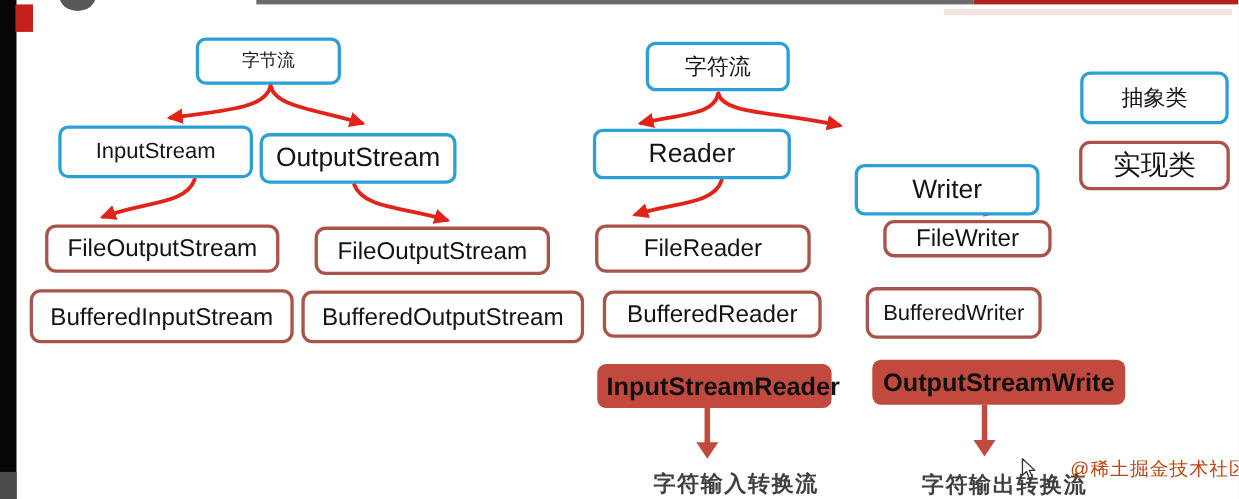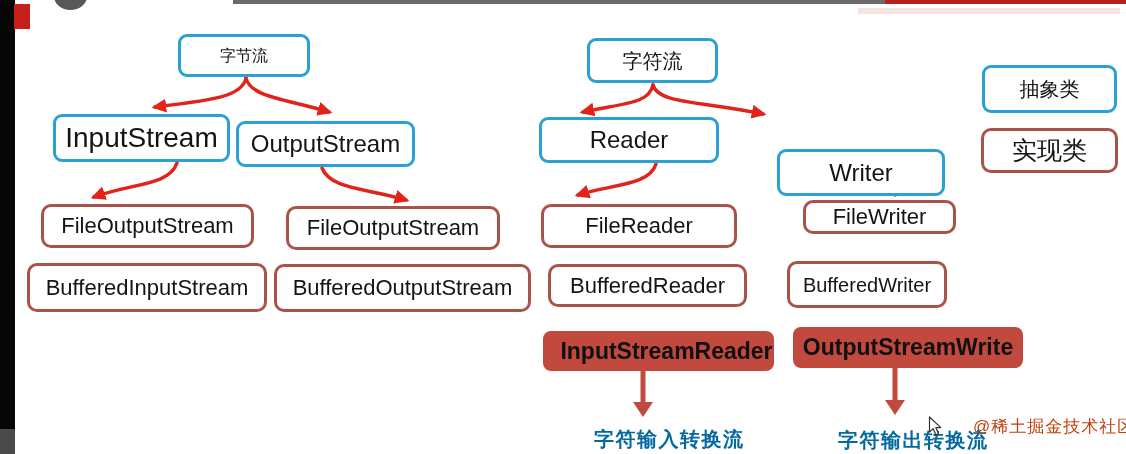--- a/index.html
+++ b/index.html
@@ -27,21 +27,21 @@
     box-sizing:border-box;background:#ffffff;color:#141414;white-space:nowrap;
     line-height:1;
   }
   .node.abstract{border:3px solid var(--blue);border-radius:9px;}
   .node.impl{border:3px solid var(--brown);border-radius:10px;}
   .node.converter{background:var(--conv);border:none;border-radius:8px;font-weight:600;color:#101010;}
   
   svg.arrows{position:absolute;left:0;top:0;pointer-events:none;}
   
   .bottom-label{
-    position:absolute;font-weight:700;color:#0369a1;font-size:20px;
+    position:absolute;font-weight:700;color:#404040;font-size:20px;
     letter-spacing:1.5px;white-space:nowrap;
   }
   .watermark{
     position:absolute;left:973px;top:415px;font-size:17px;color:#c2410c;
     letter-spacing:1px;white-space:nowrap;
   }
   .cursor{position:absolute;left:928px;top:416px;}
 </style>
 </head>
 <body>
@@ -78,21 +78,21 @@
     </g>
   </svg>
 
   <div id="nodes">
       <div class="node abstract" style="left: 178px; top: 34px; width: 132px; height: 43px; font-size: 16px;">
         <span>字节流</span>
       </div>
       <div class="node abstract" style="left: 587px; top: 38px; width: 131px; height: 45px; font-size: 20px;">
         <span>字符流</span>
       </div>
-      <div class="node abstract" style="left: 53px; top: 114px; width: 177px; height: 48px; font-size: 28px;">
+      <div class="node abstract" style="left: 53px; top: 114px; width: 177px; height: 48px; font-size: 20px;">
         <span>InputStream</span>
       </div>
       <div class="node abstract" style="left: 236px; top: 121px; width: 179px; height: 46px; font-size: 24px;">
         <span>OutputStream</span>
       </div>
       <div class="node abstract" style="left: 539px; top: 117px; width: 180px; height: 46px; font-size: 24px;">
         <span>Reader</span>
       </div>
       <div class="node abstract" style="left: 777px; top: 117px; width: 168px; height: 47px; font-size: 24px; margin-top: 32px;">
         <span>Writer</span>
@@ -120,21 +120,21 @@
       </div>
       <div class="node impl" style="left: 274px; top: 264px; width: 257px; height: 48px; font-size: 22px;">
         <span>BufferedOutputStream</span>
       </div>
       <div class="node impl" style="left: 548px; top: 264px; width: 199px; height: 43px; font-size: 22px;">
         <span>BufferedReader</span>
       </div>
       <div class="node impl" style="left: 787px; top: 261px; width: 160px; height: 47px; font-size: 20px;">
         <span>BufferedWriter</span>
       </div>
-      <div class="node converter" style="left: 543px; top: 331px; width: 231px; height: 40px; font-size: 23px; padding-left: 16px;">
+      <div class="node converter" style="left: 543px; top: 331px; width: 213px; height: 40px; font-size: 23px; padding-left: 16px;">
         <span>InputStreamReader</span>
       </div>
       <div class="node converter" style="left: 793px; top: 327px; width: 230px; height: 41px; font-size: 23px;">
         <span>OutputStreamWrite</span>
       </div>
     </div>
 
   <div class="bottom-label" style="left:594px;top:426px;">字符输入转换流</div>
   <div class="bottom-label" style="left:838px;top:427px;">字符输出转换流</div>
 

